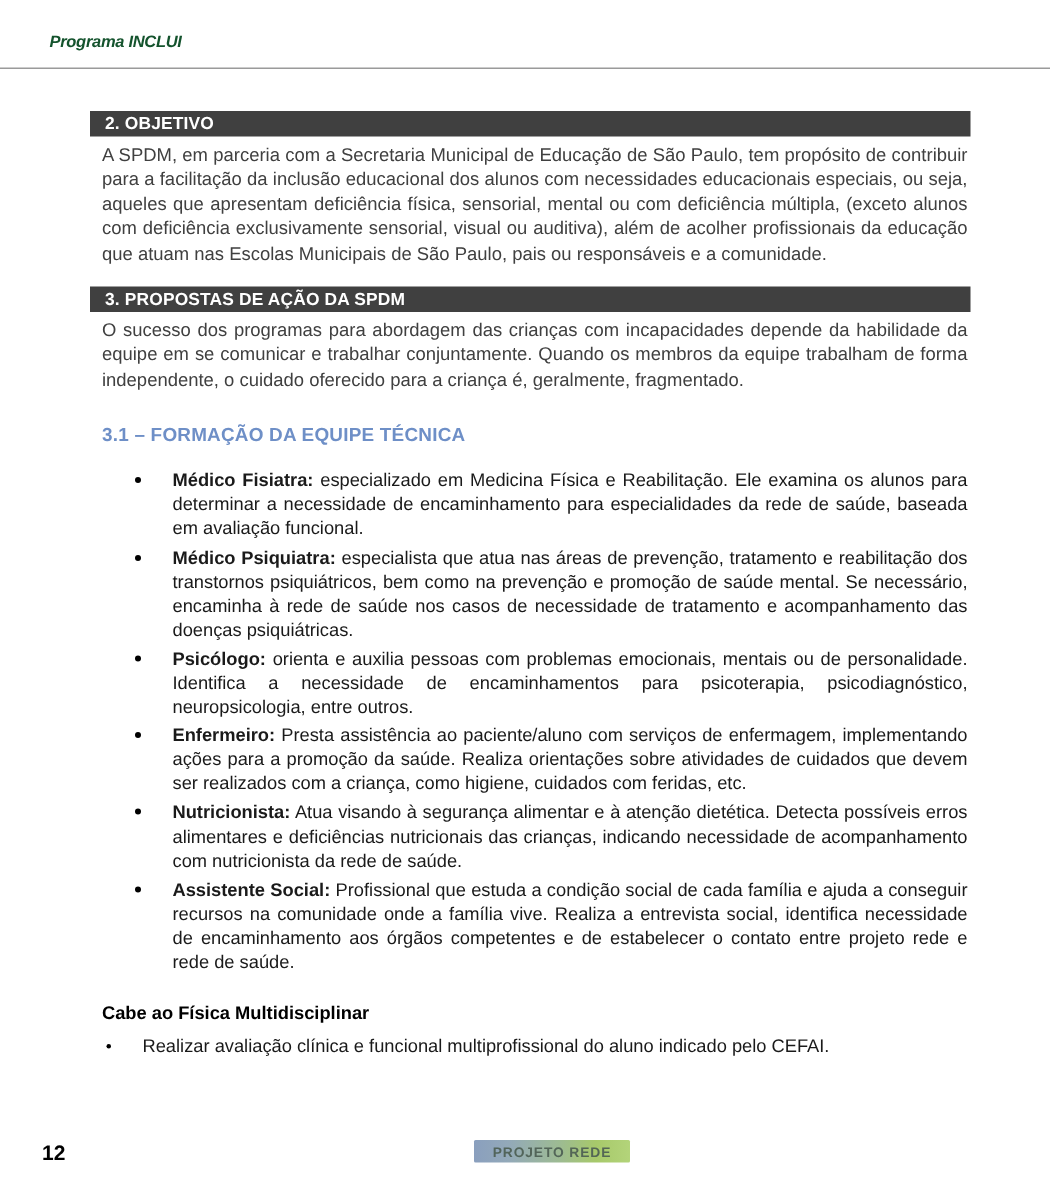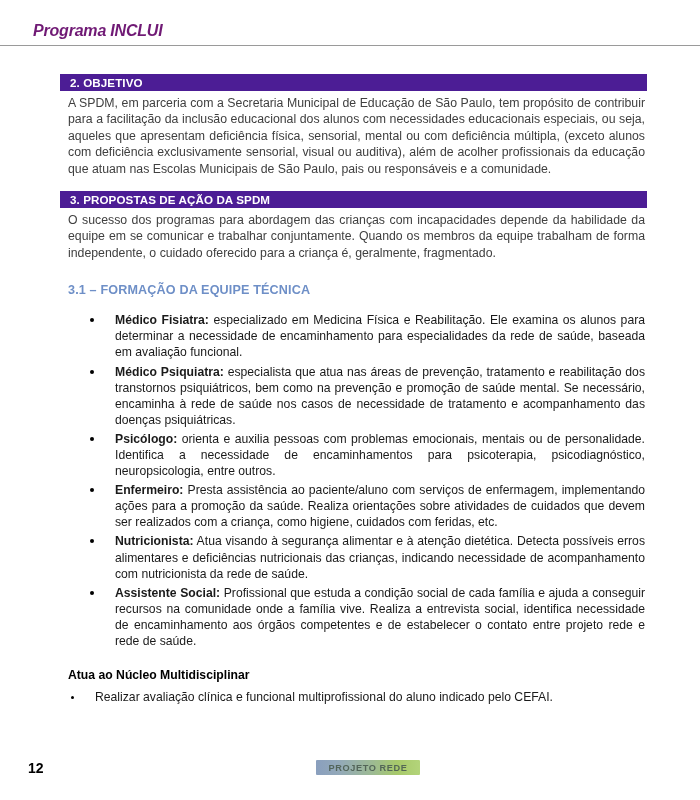--- a/index.html
+++ b/index.html
@@ -30,23 +30,23 @@
     top: 22px;
     width: 700px;
     height: 28px;
   }
   .running-header-text {
     position: absolute;
     left: 33px;
     top: 0;
     font-style: italic;
     font-weight: bold;
-    font-size: 16px;
+    font-size: 11px;
     letter-spacing: -0.2px;
-    color: #701a75;
+    color: #14532d;
     white-space: nowrap;
   }
   .header-rule {
     position: absolute;
     left: 0;
     top: 23px;
     width: 700px;
     height: 1px;
     background: #9a9a9a;
   }
@@ -54,21 +54,21 @@
   
   .content {
     position: absolute;
     left: 68px;
     top: 74px;
     width: 577px;
   }
 
   
   .section-bar {
-    background: #4c1d95;
+    background: #404040;
     height: 17px;
     line-height: 17px;
     padding: 0 0 0 10px;
     margin-left: -8px;
     width: 577px;
     box-sizing: content-box;
     color: #ffffff;
     font-weight: bold;
     font-size: 11.6px;
     letter-spacing: 0.1px;
@@ -228,21 +228,21 @@
 
     <ul class="bullets" id="team-roles-list">
     <li><span class="term">Médico Fisiatra:</span><span> especializado em Medicina Física e Reabilitação. Ele examina os alunos para determinar a necessidade de encaminhamento para especialidades da rede de saúde, baseada em avaliação funcional.</span></li>
         <li><span class="term">Médico Psiquiatra:</span><span> especialista que atua nas áreas de prevenção, tratamento e reabilitação dos transtornos psiquiátricos, bem como na prevenção e promoção de saúde mental. Se necessário, encaminha à rede de saúde nos casos de necessidade de tratamento e acompanhamento das doenças psiquiátricas.</span></li>
         <li><span class="term">Psicólogo:</span><span> orienta e auxilia pessoas com problemas emocionais, mentais ou de personalidade. Identifica a necessidade de encaminhamentos para psicoterapia, psicodiagnóstico, neuropsicologia, entre outros.</span></li>
         <li><span class="term">Enfermeiro:</span><span> Presta assistência ao paciente/aluno com serviços de enfermagem, implementando ações para a promoção da saúde. Realiza orientações sobre atividades de cuidados que devem ser realizados com a criança, como higiene, cuidados com feridas, etc.</span></li>
         <li><span class="term">Nutricionista:</span><span> Atua visando à segurança alimentar e à atenção dietética. Detecta possíveis erros alimentares e deficiências nutricionais das crianças, indicando necessidade de acompanhamento com nutricionista da rede de saúde.</span></li>
         <li><span class="term">Assistente Social:</span><span> Profissional que estuda a condição social de cada família e ajuda a conseguir recursos na comunidade onde a família vive. Realiza a entrevista social, identifica necessidade de encaminhamento aos órgãos competentes e de estabelecer o contato entre projeto rede e rede de saúde.</span></li>
       </ul>
 
-    <div class="subheading-black">Atua ao Núcleo Multidisciplinar</div>
+    <div class="subheading-black">Cabe ao Física Multidisciplinar</div>
 
     <ul class="bullets-simple" id="cabe-items-list">
     <li>Realizar avaliação clínica e funcional multiprofissional do aluno indicado pelo CEFAI.</li>
       </ul>
 
   </div>
 
   <div class="footer">
     <div class="page-number">12</div>
     <div class="footer-logo">

